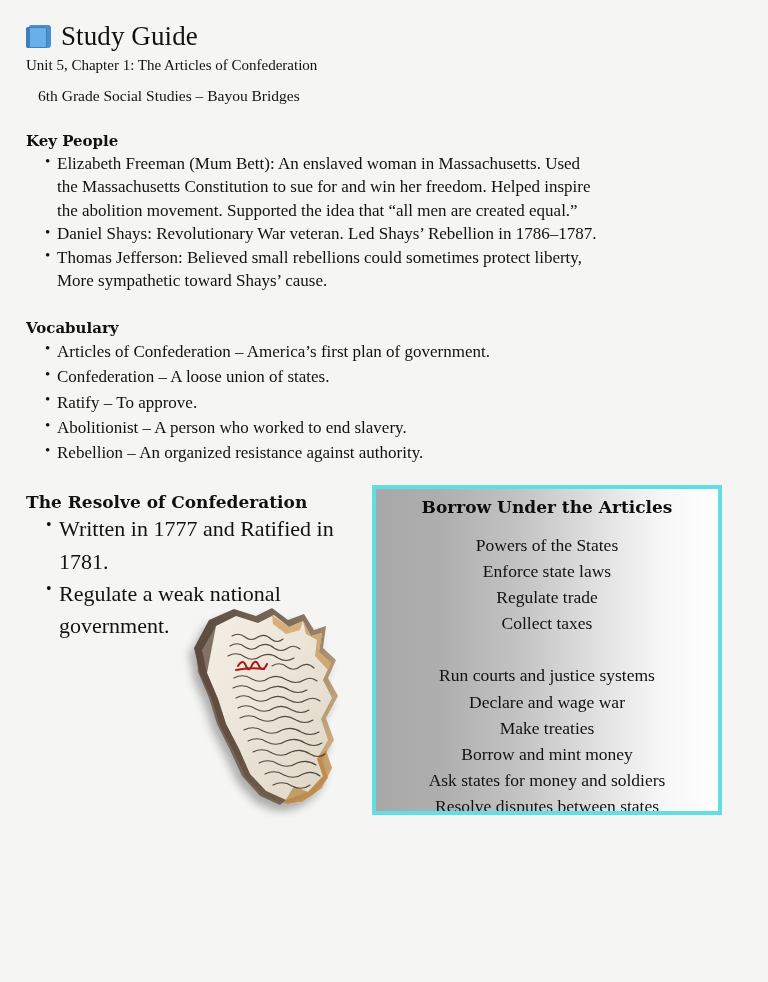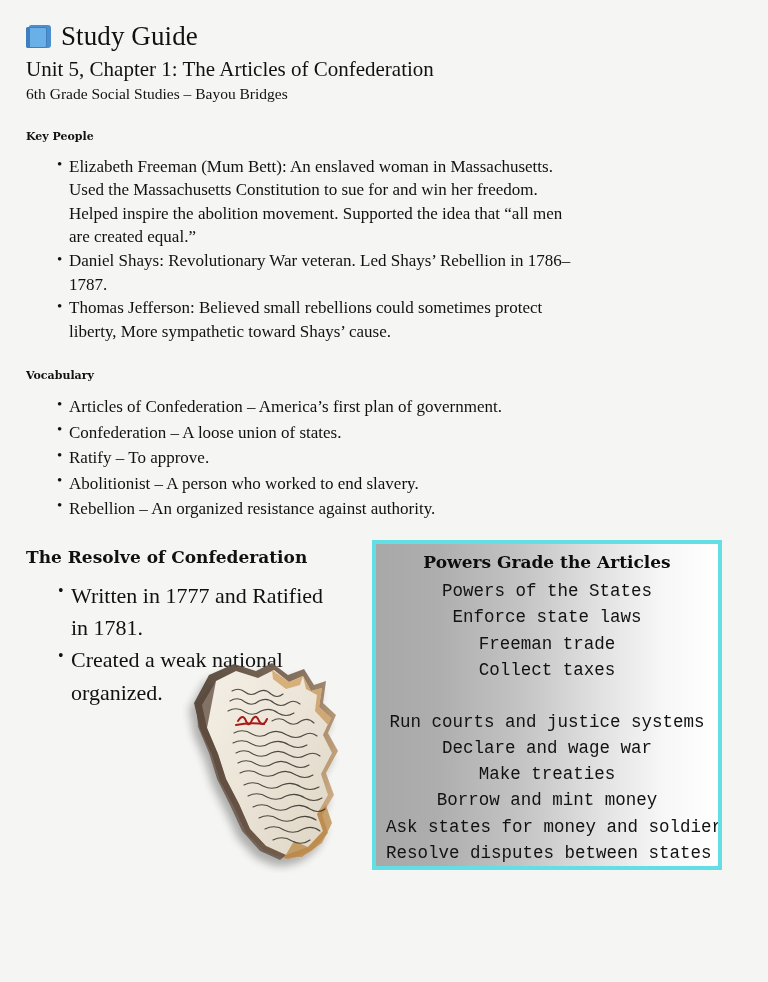--- a/index.html
+++ b/index.html
@@ -62,46 +62,46 @@
   }
   .book-icon .spine {
     position: absolute;
     left: 0px; top: 3px;
     width: 4px; height: 21px;
     background: #3f7fbd;
     border-radius: 2px 0 0 2px;
   }
 
   .subtitle {
-    font-size: 21px;
+    font-size: 15px;
     line-height: 1.18;
     margin: 5px 0 3px 0;
     font-weight: normal;
   }
   .course-line {
     font-size: 15.5px;
     line-height: 1.2;
-    margin: 0;
+    margin: 12px;
     font-weight: normal;
   }
 
   
   .section {
     margin-top: 26px;
   }
   .section-heading {
     font-family: "DejaVu Serif", "Liberation Serif", serif;
     font-weight: bold;
-    font-size: 11px;
+    font-size: 15px;
     line-height: 1.2;
     margin: 0 0 2px 0;
   }
   ul.bullets {
     list-style: none;
-    margin: 12px;
+    margin: 0;
     padding: 0;
   }
   ul.bullets > li {
     position: relative;
     padding-left: 31px;
     font-size: 17px;
     line-height: 1.385;
     margin: 0;
   }
   ul.bullets > li::before {
@@ -163,23 +163,22 @@
   .powers-title {
     font-family: "DejaVu Serif", "Liberation Serif", serif;
     font-weight: bold;
     font-size: 17px;
     line-height: 1.35;
     margin: 0 0 1px 0;
     color: #0d0d0d;
   }
   .powers-list {
     list-style: none;
-    margin: 4px;
+    margin: 13px;
     padding: 0;
-    font-family: Liberation Mono, monospace;
   }
   .powers-list li {
     font-size: 17.5px;
     line-height: 1.495;
     color: #121212;
     white-space: nowrap;
   }
   .powers-list li.spacer {
     height: 26px;
     line-height: 26px;
@@ -235,21 +234,21 @@
       <li>Rebellion – An organized resistance against authority.</li>
     </ul>
   </div>
 
   <div class="bottom-area">
 
     <div class="articles-col">
       <div class="section-heading">The Resolve of Confederation</div>
       <ul class="bullets">
         <li>Written in 1777 and Ratified in 1781.</li>
-        <li>Created a weak national organized.</li>
+        <li>Regulate a weak national government.</li>
       </ul>
     </div>
 
     <div class="parchment-wrap">
       <svg viewBox="0 0 200 218" xmlns="http://www.w3.org/2000/svg" aria-hidden="true">
         <defs>
           <linearGradient id="paperG" x1="0" y1="0" x2="1" y2="1">
             <stop offset="0%" stop-color="#f4efe6"></stop>
             <stop offset="45%" stop-color="#ece5d8"></stop>
             <stop offset="100%" stop-color="#ded5c4"></stop>
@@ -314,25 +313,25 @@
             <path d="M60,70 q14,-3 28,-1"></path>
           </g>
           <g stroke="#2b2721" stroke-width="1.15" fill="none" stroke-linecap="round" opacity="0.8">
             <path d="M96,66 q8,-5 15,1 q7,5 14,-1 q7,-4 13,2"></path>
           </g>
         </g>
       </svg>
     </div>
 
     <div class="powers-box">
-      <div class="powers-title">Powers Grade the Articles</div>
+      <div class="powers-title">Borrow Under the Articles</div>
       <ul class="powers-list">
         <li>Powers of the States</li>
         <li>Enforce state laws</li>
-        <li>Freeman trade</li>
+        <li>Regulate trade</li>
         <li>Collect taxes</li>
         <li class="spacer"></li>
         <li>Run courts and justice systems</li>
         <li>Declare and wage war</li>
         <li>Make treaties</li>
         <li>Borrow and mint money</li>
         <li>Ask states for money and soldiers</li>
         <li>Resolve disputes between states</li>
       </ul>
     </div>

